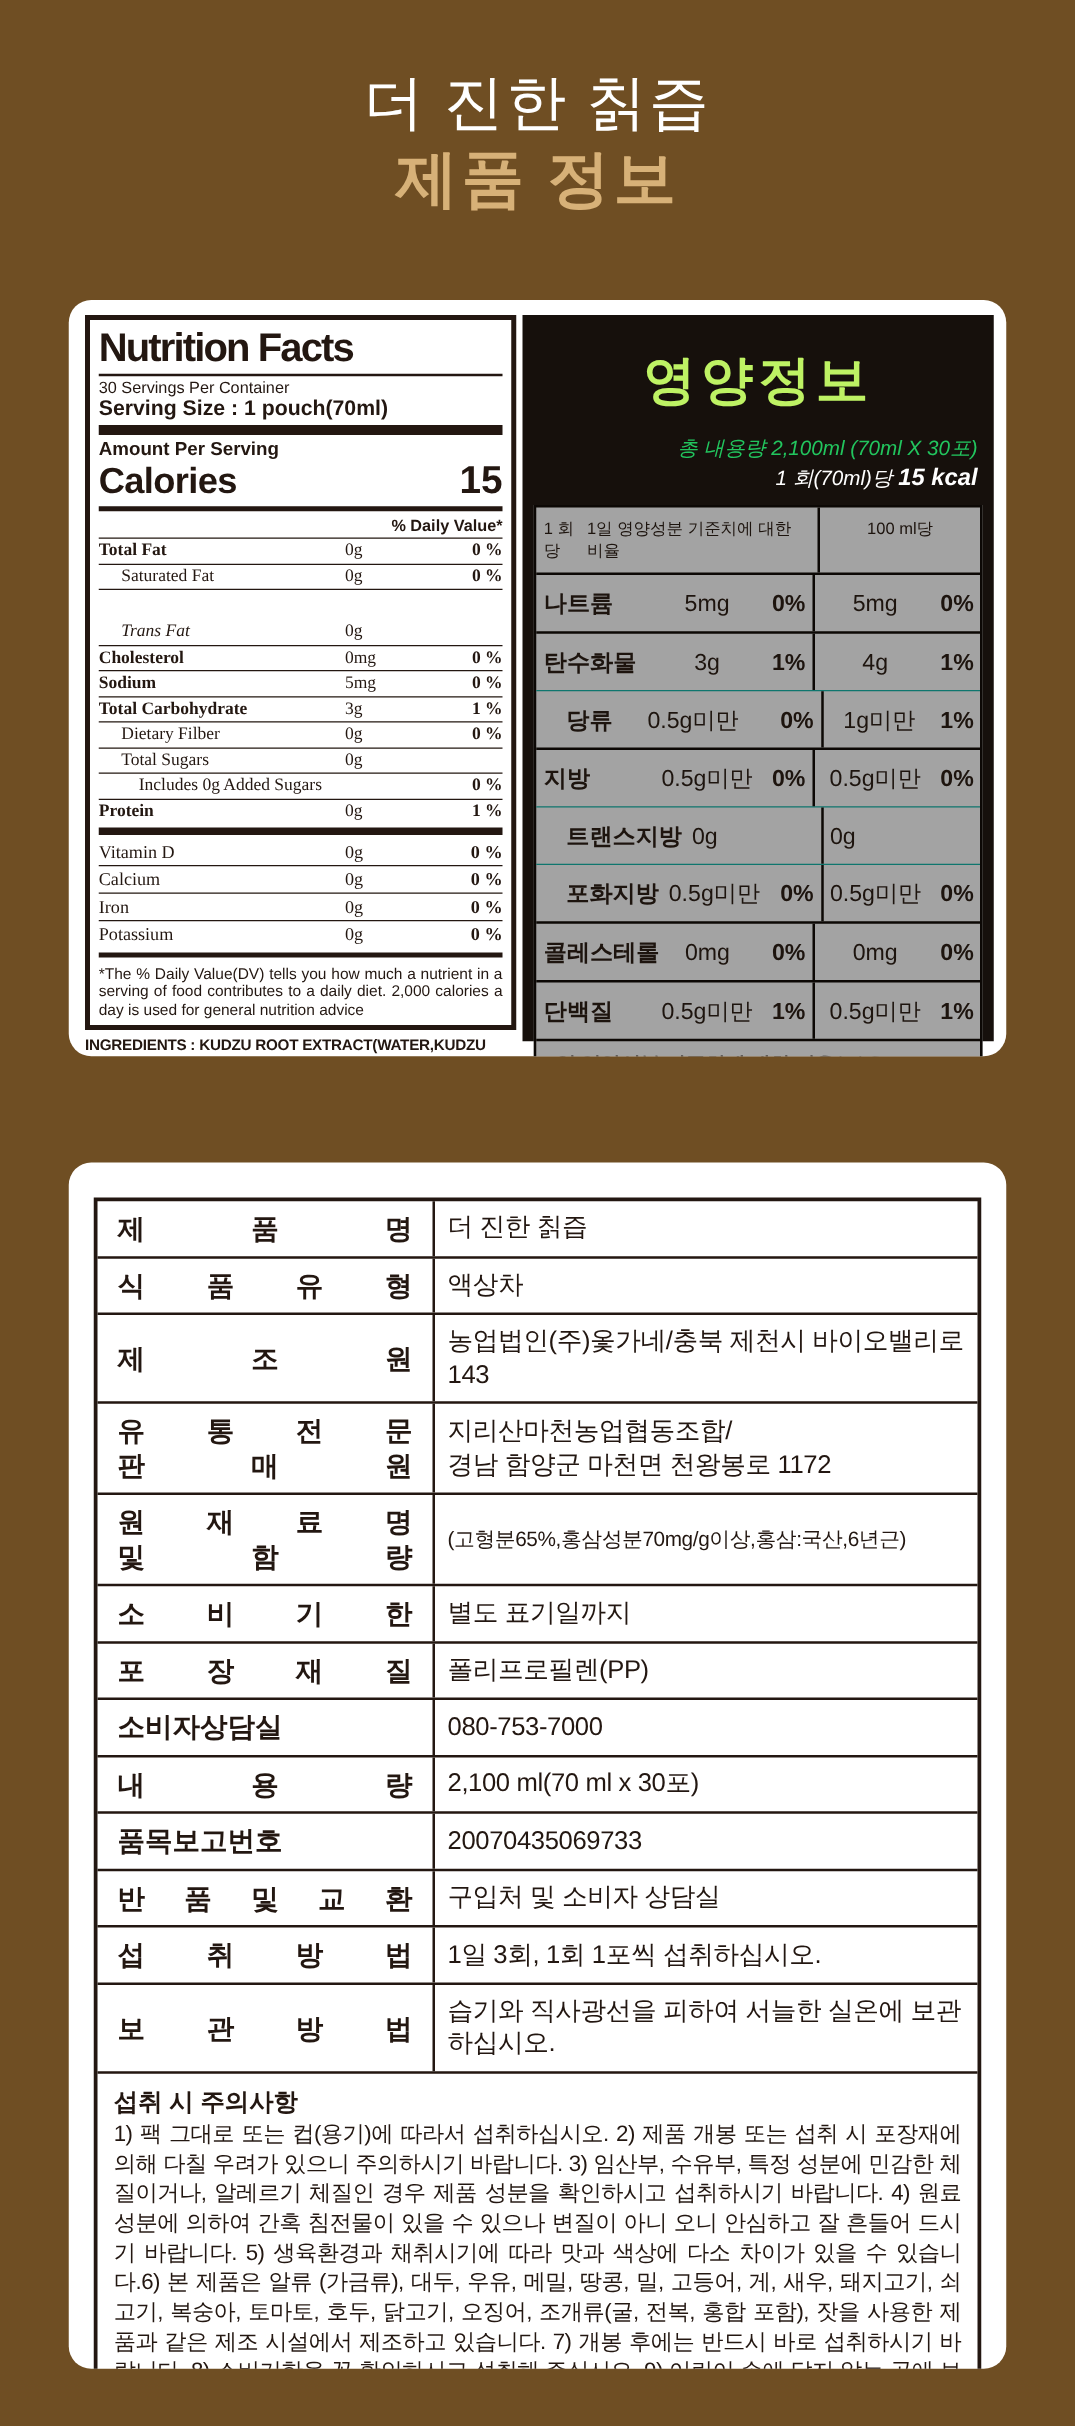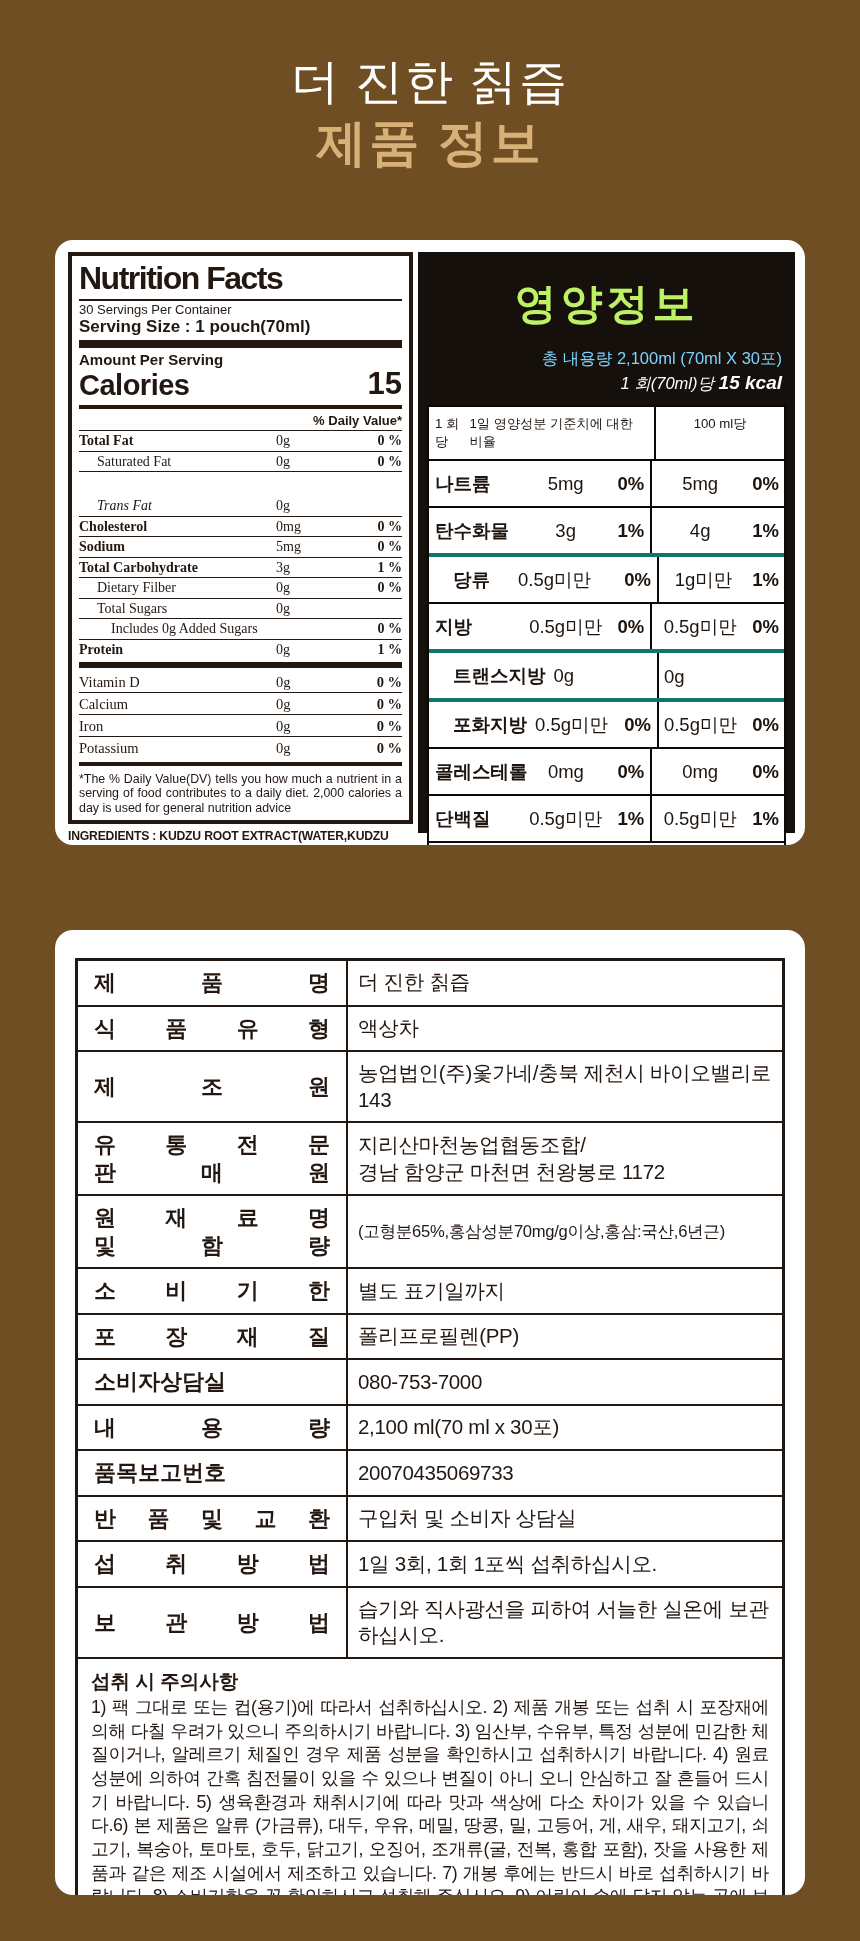--- a/index.html
+++ b/index.html
@@ -44,30 +44,30 @@
   .nf-row.indent2 .lbl { padding-left:32px; }
   #nf-rows .nf-row:last-child { border-bottom:none; }
   #nf-vitamins .nf-row { font-size:14.5px; padding:1.5px 0; }
   #nf-vitamins .nf-row:last-child { border-bottom:none; }
   .nf-foot { font-size:12.4px; line-height:1.18; text-align:justify; padding-top:3px; }
   .nf-ing { font-size:12.2px; font-weight:700; letter-spacing:-0.2px; line-height:1.15; margin-top:5px; }
 
   
   #kp { position:absolute; left:363px; top:12px; width:377px; height:581px; background:#16100C; }
   .kp-title { text-align:center; color:#bef264; font-size:42px; font-weight:800; letter-spacing:4px; padding-top:24px; }
-  .kp-vol  { color:#7dd3fc; text-align:right; font-size:16.5px; padding:0 13px; margin-top:16px; }
+  .kp-vol  { color:#22c55e; text-align:right; font-size:16.5px; padding:0 13px; margin-top:16px;font-style:italic; }
   .kp-kcal { color:#ffffff; text-align:right; font-size:16.5px; padding:0 13px; margin-top:2px;font-style:italic; }
   .kp-kcal b { font-size:19px; font-weight:700; }
-  .kp-table { margin:10px 9px 0; background:#ffffff; border:2px solid #0c0805; color:#1d140e; }
+  .kp-table { margin:10px 9px 0; background:#a3a3a3; border:2px solid #0c0805; color:#1d140e; }
   .kp-head { display:flex; border-bottom:2px solid #0c0805; font-size:13.2px; }
   .kp-head-left { flex:1.72; display:flex; justify-content:space-between; align-items:center; padding:8px 6px; border-right:2px solid #0c0805; }
   .kp-head-right { flex:1; text-align:center; padding:8px 2px; }
   .kp-row { display:flex; }
   .kp-row.sep-thick { border-top:2px solid #0c0805; }
-  .kp-row.sep-thin  { border-top:4px solid #0f766e;align-items:flex-end; }
+  .kp-row.sep-thin  { border-top:1px solid #0f766e; }
   .kp-left { flex:1.72; display:flex; align-items:center; padding:10px 6px; border-right:2px solid #0c0805; }
   .kp-right { flex:1; display:flex; align-items:center; padding:10px 5px; }
   .kp-left .nm { font-weight:700; font-size:18.5px; min-width:92px; }
   .kp-left .v  { flex:1; text-align:center; font-size:18.5px; }
   .kp-left .p  { width:40px; text-align:right; font-weight:700; font-size:18.5px; }
   .kp-right .v { flex:1; text-align:center; font-size:18.5px; }
   .kp-right .p { width:36px; text-align:right; font-weight:700; font-size:18.5px; }
   .kp-row.sub .kp-left { padding-left:24px; }
   .kp-row.sub .nm { min-width:0; margin-right:8px; }
   .kp-row.sub.inline .v { text-align:left; }

